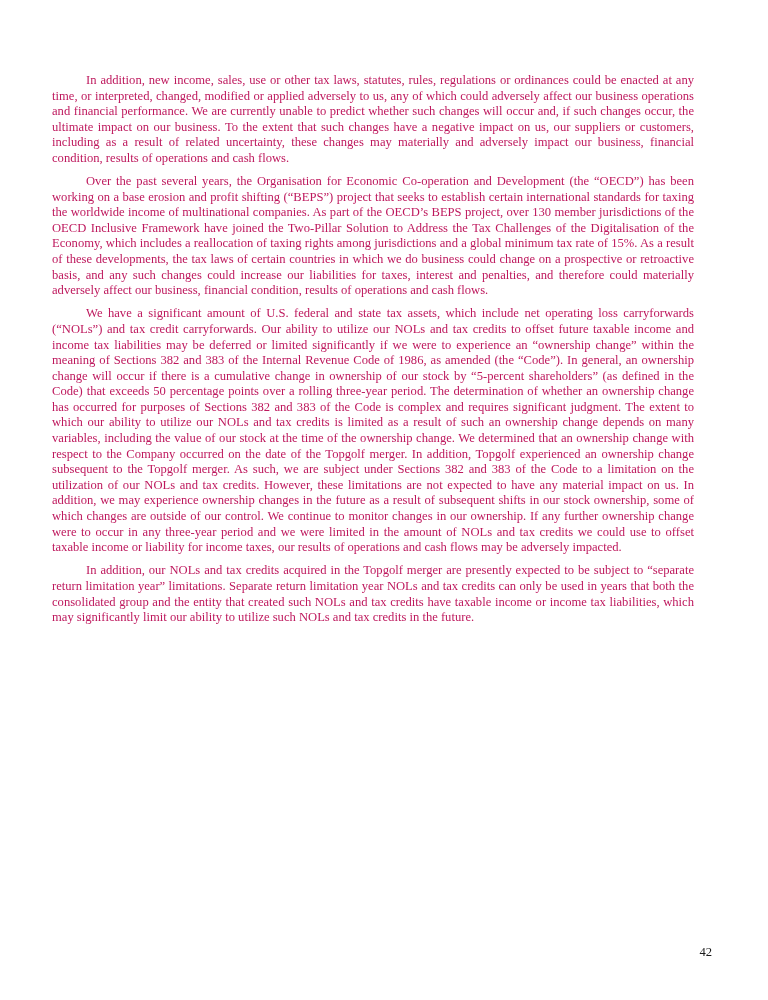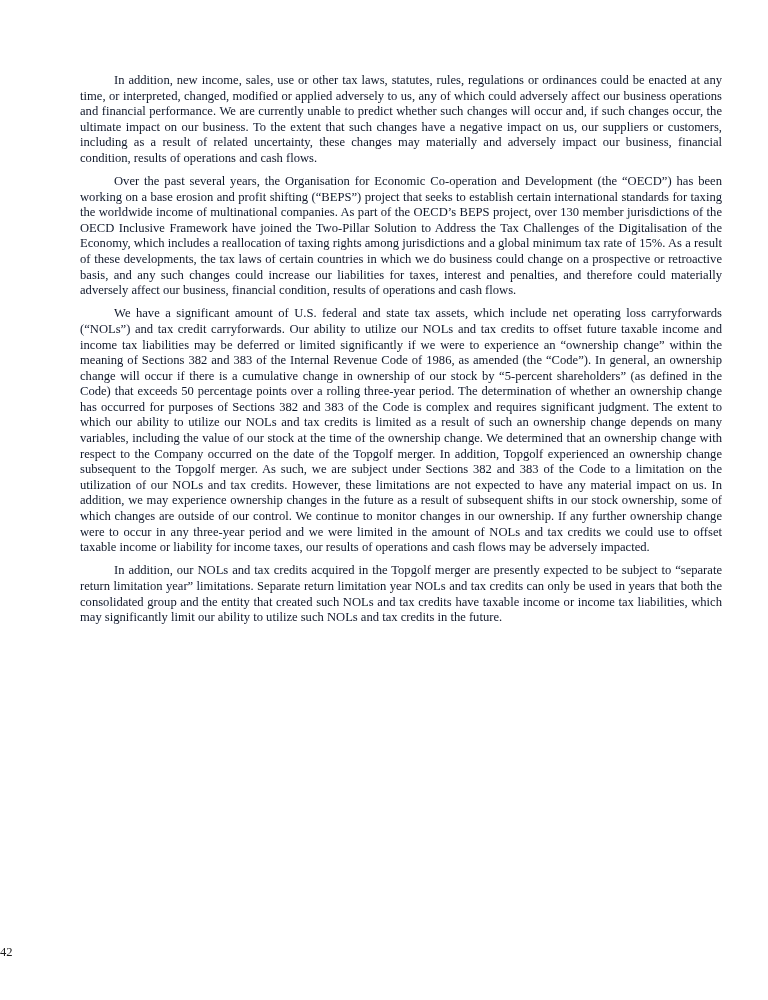--- a/index.html
+++ b/index.html
@@ -1,43 +1,43 @@
 <!DOCTYPE html>
 <html><head>
 <meta charset="utf-8">
 <style>
   html, body { margin: 0; padding: 0; background: #ffffff; }
   body { width: 768px; height: 1000px; position: relative; overflow: hidden; }
   .page {
     position: absolute;
-    left: 80px;
+    left: 52px;
     top: 73px;
     width: 642px;
     font-family: "Liberation Serif", serif;
     font-size: 12.6px;
     line-height: 15.6px;
-    color: #0f172a;
+    color: #be185d;
   }
   .para {
     margin: 0 0 7.5px 0;
     text-align: justify;
     text-indent: 34px;
   }
   .heading {
     margin: 0 0 7.5px 0;
     text-align: justify;
     font-weight: bold;
     font-style: italic;
   }
   .page-number {
     position: absolute;
     top: 945px;
     left: 0;
     width: 712px;
-    text-align: left;
+    text-align: right;
     font-family: "Liberation Serif", serif;
     font-size: 12.6px;
     color: #1a1a1a;
   }
 </style>
 </head>
 <body>
 
 <div class="page">
   <p class="para">In addition, new income, sales, use or other tax laws, statutes, rules, regulations or ordinances could be enacted at any time, or interpreted, changed, modified or applied adversely to us, any of which could adversely affect our business operations and financial performance. We are currently unable to predict whether such changes will occur and, if such changes occur, the ultimate impact on our business. To the extent that such changes have a negative impact on us, our suppliers or customers, including as a result of related uncertainty, these changes may materially and adversely impact our business, financial condition, results of operations and cash flows.</p>

